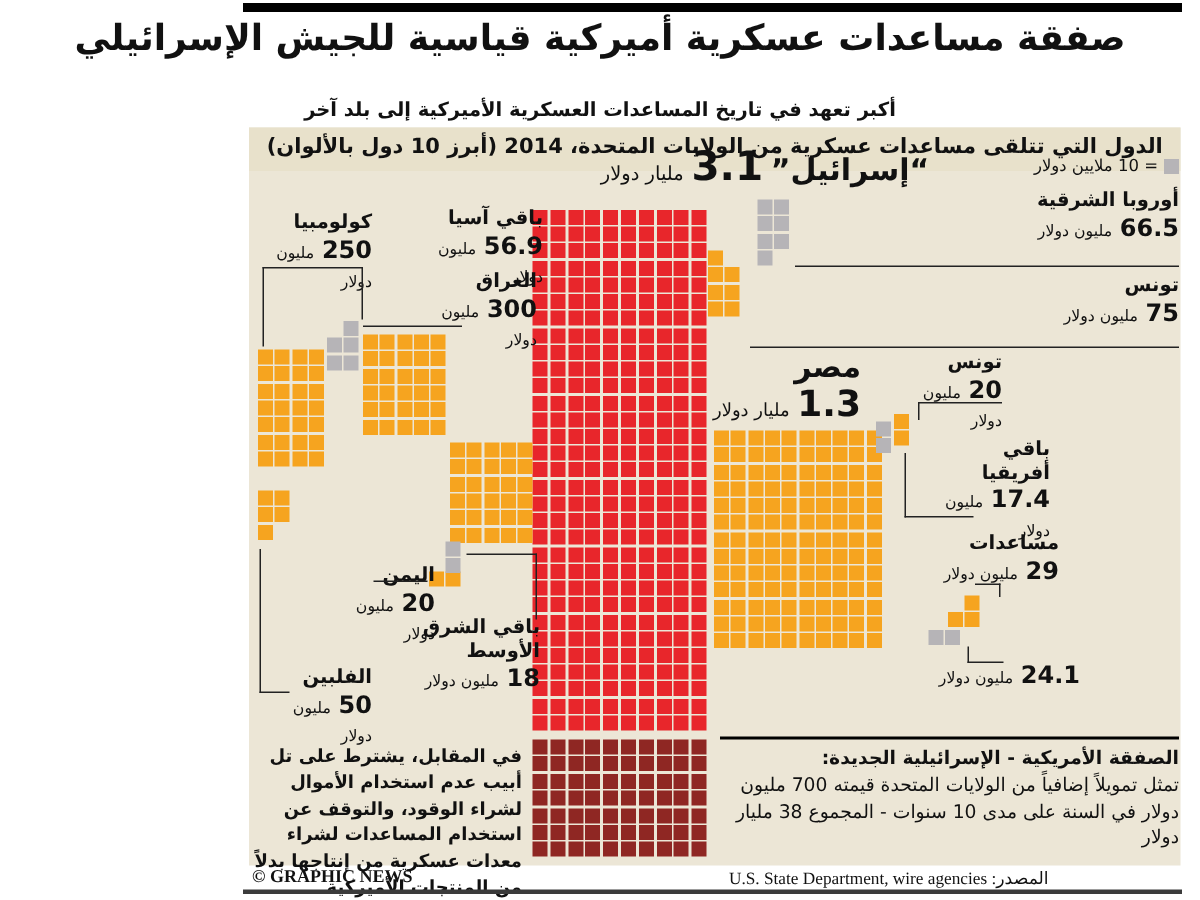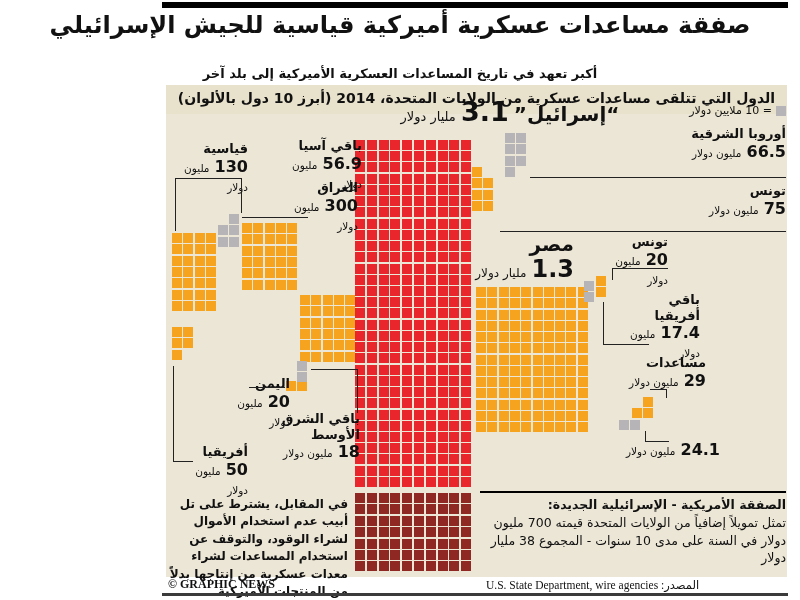--- a/index.html
+++ b/index.html
@@ -749,41 +749,41 @@
         <div class="sq" style="left: 11.3px; top: 11.3px; background: rgb(246, 164, 31);"></div>
       </div>
       <div class="block" style="left: 619px; top: 420px;">
         <div class="sq" style="left: 0px; top: 0px; background: rgb(182, 180, 183);"></div>
         <div class="sq" style="left: 11.3px; top: 0px; background: rgb(182, 180, 183);"></div>
       </div>
     </div>
 
   <div id="labels-layer" class="abs" style="left:0;top:0;">
       <div class="clabel pos-pakistan" dir="rtl">
-        <div class="cname">قياسية</div>
-        <div class="cval"><span class="num">130</span> <span class="unit">مليون دولار</span></div>
+        <div class="cname">كولومبيا</div>
+        <div class="cval"><span class="num">250</span> <span class="unit">مليون دولار</span></div>
       </div>
       <div class="clabel pos-rest-asia" dir="rtl">
         <div class="cname">باقي آسيا</div>
         <div class="cval"><span class="num">56.9</span> <span class="unit">مليون دولار</span></div>
       </div>
       <div class="clabel pos-iraq" dir="rtl">
         <div class="cname">العراق</div>
         <div class="cval"><span class="num">300</span> <span class="unit">مليون دولار</span></div>
       </div>
       <div class="clabel pos-yemen" dir="rtl">
         <div class="cname">اليمن</div>
         <div class="cval"><span class="num">20</span> <span class="unit">مليون دولار</span></div>
       </div>
       <div class="clabel pos-rest-middle-east" dir="rtl">
         <div class="cname">باقي الشرق الأوسط</div>
         <div class="cval"><span class="num">18</span> <span class="unit">مليون دولار</span></div>
       </div>
       <div class="clabel pos-philippines" dir="rtl">
-        <div class="cname">أفريقيا</div>
+        <div class="cname">الفلبين</div>
         <div class="cval"><span class="num">50</span> <span class="unit">مليون دولار</span></div>
       </div>
       <div class="clabel pos-eastern-europe" dir="rtl">
         <div class="cname">أوروبا الشرقية</div>
         <div class="cval"><span class="num">66.5</span> <span class="unit">مليون دولار</span></div>
       </div>
       <div class="clabel pos-lebanon" dir="rtl">
         <div class="cname">تونس</div>
         <div class="cval"><span class="num">75</span> <span class="unit">مليون دولار</span></div>
       </div>

